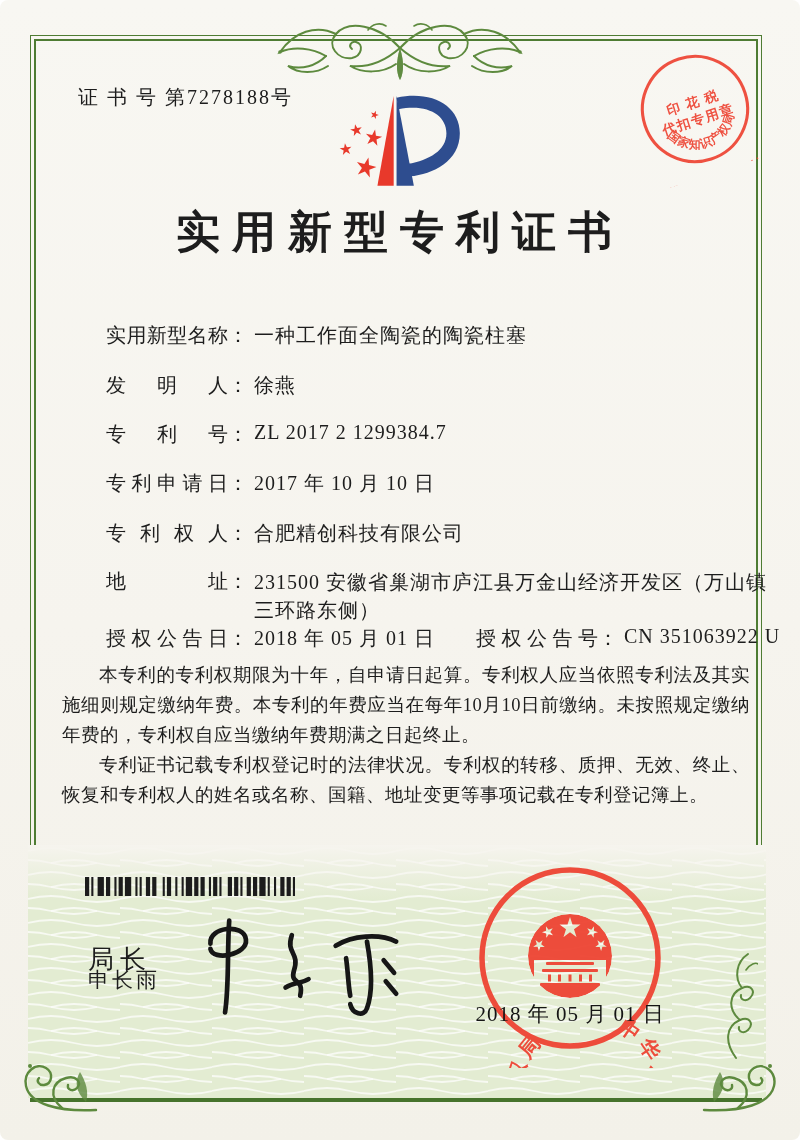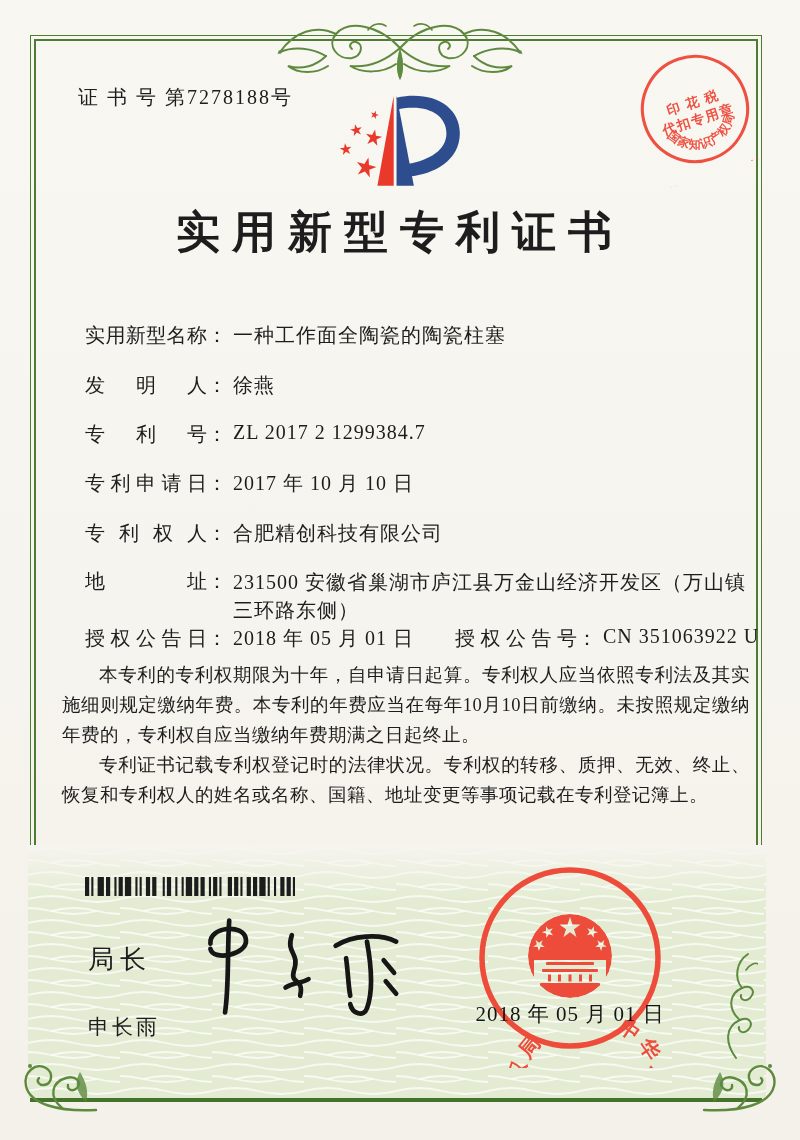--- a/index.html
+++ b/index.html
@@ -1,46 +1,46 @@
 <!DOCTYPE html>
 <html><head>
 <meta charset="utf-8">
 <style>
   html,body{margin:0;padding:0;}
   .page{
     position:relative;width:800px;height:1140px;overflow:hidden;
     background:linear-gradient(180deg,#f8f7f2 0%,#f6f4ee 55%,#f3f1e9 100%);
-    font-family:"Liberation Serif","DejaVu Serif",serif;color:#1d1d1d;
+    font-family:"Liberation Serif","DejaVu Serif",serif;color:#1d1d1d;border-radius:8px;
   }
   
   .frame-outer{position:absolute;left:30px;top:35px;right:38px;bottom:40px;border:1px solid #4e7c33;}
   .frame-inner{position:absolute;left:3px;top:3px;right:3px;bottom:3px;border:2px solid #4e7c33;}
   .bottom-rule{position:absolute;left:30px;right:38px;top:1096px;height:6px;background:#46732c;}
   
   .guilloche{position:absolute;left:28px;top:845px;width:738px;height:253px;z-index:1;}
   
   .cert-no{position:absolute;left:78px;top:84px;font-size:20px;letter-spacing:2px;z-index:5;}
   .logo{position:absolute;left:320px;top:90px;width:180px;height:115px;z-index:5;}
   .title{position:absolute;left:0;right:0;top:203px;text-align:center;font-size:44px;font-weight:700;letter-spacing:12px;z-index:5;}
   
   .fields{position:absolute;left:85px;top:0;width:680px;z-index:5;font-size:20px;}
   .frow{position:absolute;left:0;white-space:nowrap;}
-  .flabel{display:inline-block;width:122px;text-align:justify;text-align-last:justify;vertical-align:top;}
+  .flabel{display:inline-block;width:122px;text-align:justify;text-align-last:justify;vertical-align:top;margin-left:21px;}
   .fcolon{display:inline-block;vertical-align:top;}
   .fvalue{display:inline-block;margin-left:6px;vertical-align:top;letter-spacing:1px;}
   .addr-lines{display:inline-block;margin-left:6px;vertical-align:top;letter-spacing:1px;white-space:normal;line-height:28px;}
   .frow2{position:absolute;white-space:nowrap;}
   
   .body-text{position:absolute;left:62px;right:50px;top:660px;z-index:5;}
   .body-text p{margin:0;font-size:18.5px;line-height:30px;text-indent:2em;text-align:justify;letter-spacing:0.5px;}
   
   .barcode{position:absolute;left:85px;top:877px;width:212px;height:19px;overflow:hidden;z-index:3;}
   
   .sig-title{position:absolute;left:88px;top:942px;font-size:26px;letter-spacing:6px;z-index:5;}
-  .sig-name{position:absolute;left:88px;top:1013px;font-size:21px;letter-spacing:3px;z-index:5;}
+  .sig-name{position:absolute;left:88px;top:966px;font-size:21px;letter-spacing:3px;z-index:5;}
   .sig-script{position:absolute;left:200px;top:912px;width:240px;height:105px;z-index:4;}
   
   .tax-stamp{position:absolute;left:628px;top:42px;width:134px;height:134px;z-index:6;transform:rotate(-18deg);opacity:0.92;}
   .office-stamp{position:absolute;left:460px;top:848px;width:220px;height:220px;z-index:3;opacity:0.95;}
   .stamp-date{position:absolute;left:470px;top:1000px;width:200px;text-align:center;font-size:21px;letter-spacing:1px;z-index:5;color:#151515;}
   
   .footer{position:absolute;left:0;right:20px;top:1060px;text-align:center;font-size:16px;letter-spacing:2px;z-index:5;}
   
   .orn-top{position:absolute;left:272px;top:16px;width:256px;height:68px;z-index:4;}
   .orn-bl{position:absolute;left:16px;top:1052px;width:82px;height:62px;z-index:4;}

